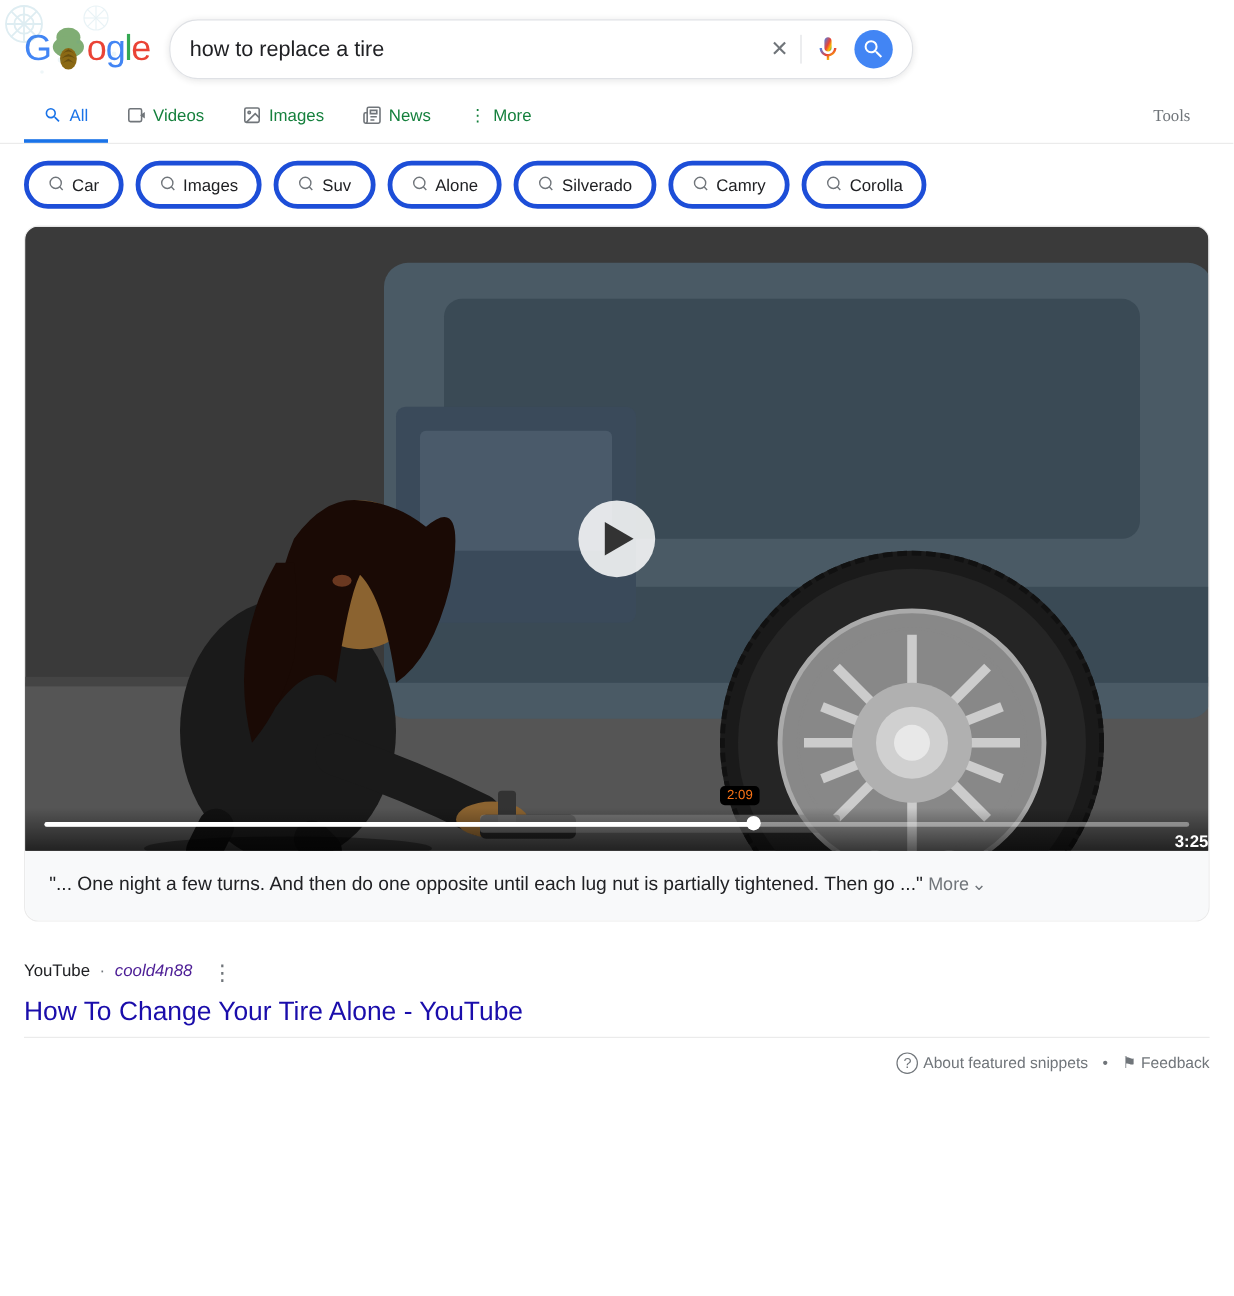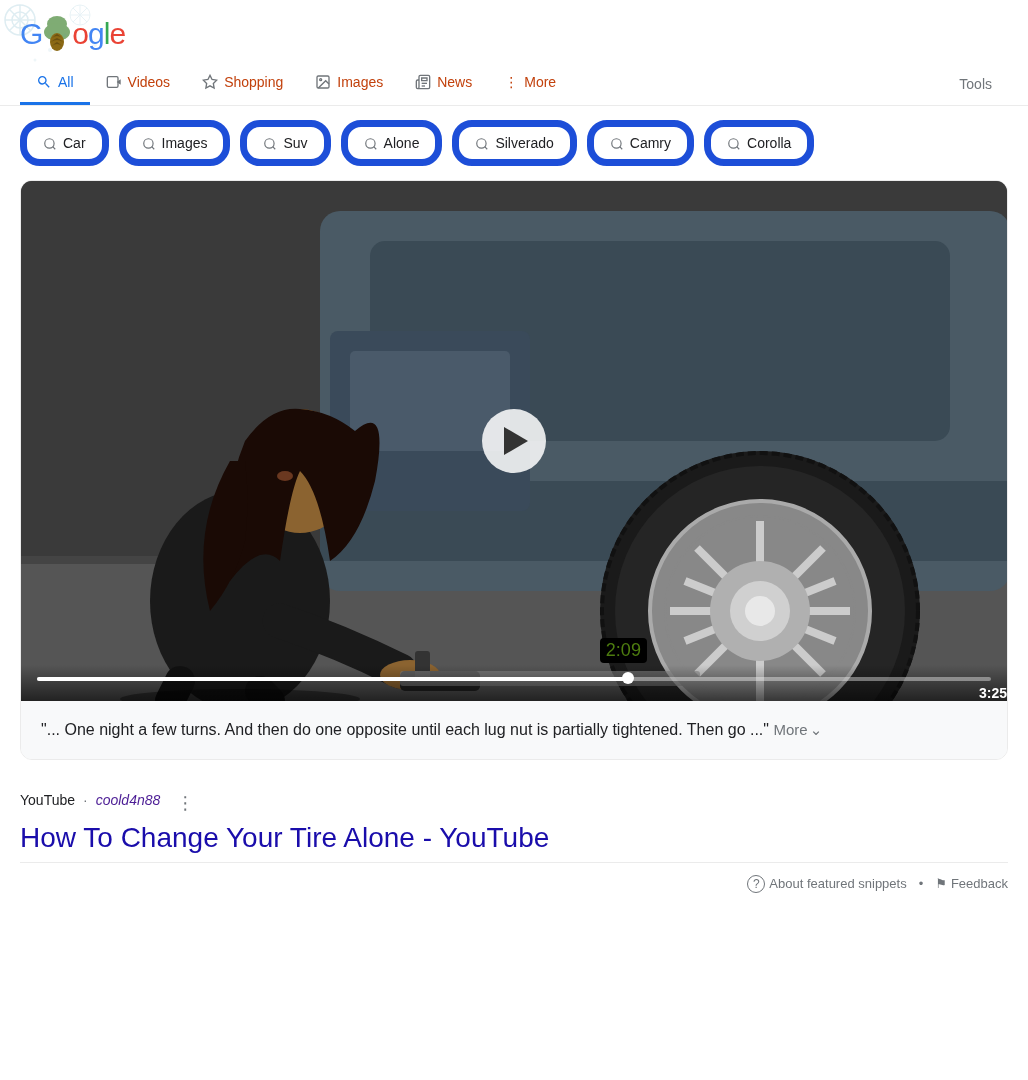--- a/index.html
+++ b/index.html
@@ -101,21 +101,21 @@
       border-bottom: 1px solid #ebebeb;
       gap: 0;
     }
 
     .nav-tab {
       display: flex;
       align-items: center;
       gap: 6px;
       padding: 12px 16px;
       font-size: 14px;
-      color: #c2410c;
+      color: #15803d;
       cursor: pointer;
       border-bottom: 3px solid transparent;
       text-decoration: none;
       white-space: nowrap;
     }
 
     .nav-tab.active {
       color: #1a73e8;
       border-bottom: 3px solid #1a73e8;
     }
@@ -125,37 +125,38 @@
       display: flex;
       align-items: center;
     }
 
     .nav-tools {
       margin-left: auto;
       padding: 12px 16px;
       font-size: 14px;
       color: #70757a;
       cursor: pointer;
+      font-family: Liberation Serif, serif;
     }
 
     
     .filter-chips {
       display: flex;
       align-items: center;
       padding: 14px 20px;
       gap: 10px;
       overflow: hidden;
     }
 
     .chip {
       display: flex;
-      align-items: flex-end;
+      align-items: flex-start;
       gap: 6px;
       padding: 8px 16px;
-      border: 7px solid #1d4ed8;
+      border: 4px solid #1d4ed8;
       border-radius: 20px;
       font-size: 14px;
       color: #202124;
       cursor: pointer;
       white-space: nowrap;
       background: #fff;
     }
 
     
     .main-content {
@@ -237,22 +238,22 @@
       background: #fff;
       border-radius: 50%;
       transform: translateX(-50%);
     }
 
     .time-tooltip {
       position: absolute;
       bottom: 18px;
       left: 59%;
       background: #000;
-      color: #4d7c0f;
-      font-size: 18px;
+      color: #f97316;
+      font-size: 11px;
       padding: 2px 6px;
       border-radius: 4px;
     }
 
     .time-total {
       position: absolute;
       bottom: 0;
       right: 0;
       color: #fff;
       font-size: 14px;
@@ -302,21 +303,21 @@
     }
 
     .source-menu {
       margin-left: 8px;
       color: #70757a;
       cursor: pointer;
       font-size: 18px;
     }
 
     .result-title {
-      font-size: 28px;
+      font-size: 22px;
       color: #1a0dab;
       cursor: pointer;
       text-decoration: none;
     }
 
     
     .featured-footer {
       display: flex;
       align-items: center;
       justify-content: flex-end;
@@ -398,47 +399,65 @@
           <path d="M10 30 Q15 26 20 30 Q17 27 15 26 Q13 27 10 30Z" fill="#6a5010"></path>
         </g>
       </svg>
       <span class="logo-o1">o</span>
       <span class="logo-g2">g</span>
       <span class="logo-l">l</span>
       <span class="logo-e">e</span>
     </span>
   </div>
 
+  <div class="search-bar">
+    <input type="text" class="search-input" value="how to replace a tire" style="">
+    <span class="search-clear">✕</span>
+    <div class="search-divider"></div>
+
+    <div class="search-voice">
+      <svg class="mic-icon" viewBox="0 0 24 24">
+        <defs>
+          <linearGradient id="mic-grad" x1="0%" y1="0%" x2="100%" y2="100%">
+            <stop offset="0%" style="stop-color:#4285f4"></stop>
+            <stop offset="50%" style="stop-color:#ea4335"></stop>
+            <stop offset="75%" style="stop-color:#fbbc05"></stop>
+            <stop offset="100%" style="stop-color:#34a853"></stop>
+          </linearGradient>
+        </defs>
+        <path fill="url(#mic-grad)" d="M12 14c1.66 0 3-1.34 3-3V5c0-1.66-1.34-3-3-3S9 3.34 9 5v6c0 1.66 1.34 3 3 3z"></path>
+        <path fill="url(#mic-grad)" d="M17 11c0 2.76-2.24 5-5 5s-5-2.24-5-5H5c0 3.53 2.61 6.43 6 6.92V21h2v-3.08c3.39-.49 6-3.39 6-6.92h-2z"></path>
+      </svg>
+    </div>
+
+    <div class="search-submit">
+      <svg width="20" height="20" viewBox="0 0 24 24" fill="white">
+        <path d="M15.5 14h-.79l-.28-.27A6.471 6.471 0 0 0 16 9.5 6.5 6.5 0 1 0 9.5 16c1.61 0 3.09-.59 4.23-1.57l.27.28v.79l5 4.99L20.49 19l-4.99-5zm-6 0C7.01 14 5 11.99 5 9.5S7.01 5 9.5 5 14 7.01 14 9.5 11.99 14 9.5 14z"></path>
+      </svg>
+    </div>
+  </div>
 </div>
 
 <nav class="nav-tabs">
   <a class="nav-tab active">
     <span class="nav-tab-icon">
       <svg width="16" height="16" viewBox="0 0 24 24" fill="#1a73e8">
         <path d="M15.5 14h-.79l-.28-.27A6.471 6.471 0 0 0 16 9.5 6.5 6.5 0 1 0 9.5 16c1.61 0 3.09-.59 4.23-1.57l.27.28v.79l5 4.99L20.49 19l-4.99-5zm-6 0C7.01 14 5 11.99 5 9.5S7.01 5 9.5 5 14 7.01 14 9.5 11.99 14 9.5 14z"></path>
       </svg>
     </span>
     <span>All</span>
   </a>
   <a class="nav-tab">
     <span class="nav-tab-icon">
       <svg width="16" height="16" viewBox="0 0 24 24" fill="#70757a">
         <rect x="2" y="4" width="16" height="16" rx="2" ry="2" fill="none" stroke="#70757a" stroke-width="2"></rect>
         <path d="M22 8l-6 4 6 4V8z" fill="#70757a"></path>
       </svg>
     </span>
     <span>Videos</span>
-  </a>
-  <a class="nav-tab">
-    <span class="nav-tab-icon">
-      <svg width="16" height="16" viewBox="0 0 24 24" fill="none" stroke="#70757a" stroke-width="2">
-        <polygon points="12,2 15.09,8.26 22,9.27 17,14.14 18.18,21.02 12,17.77 5.82,21.02 7,14.14 2,9.27 8.91,8.26"></polygon>
-      </svg>
-    </span>
-    <span>Shopping</span>
   </a>
   <a class="nav-tab">
     <span class="nav-tab-icon">
       <svg width="16" height="16" viewBox="0 0 24 24" fill="none" stroke="#70757a" stroke-width="2">
         <rect x="3" y="3" width="18" height="18" rx="2" ry="2"></rect>
         <circle cx="8.5" cy="8.5" r="1.5"></circle>
         <polyline points="21,15 16,10 5,21"></polyline>
       </svg>
     </span>
     <span>Images</span>

